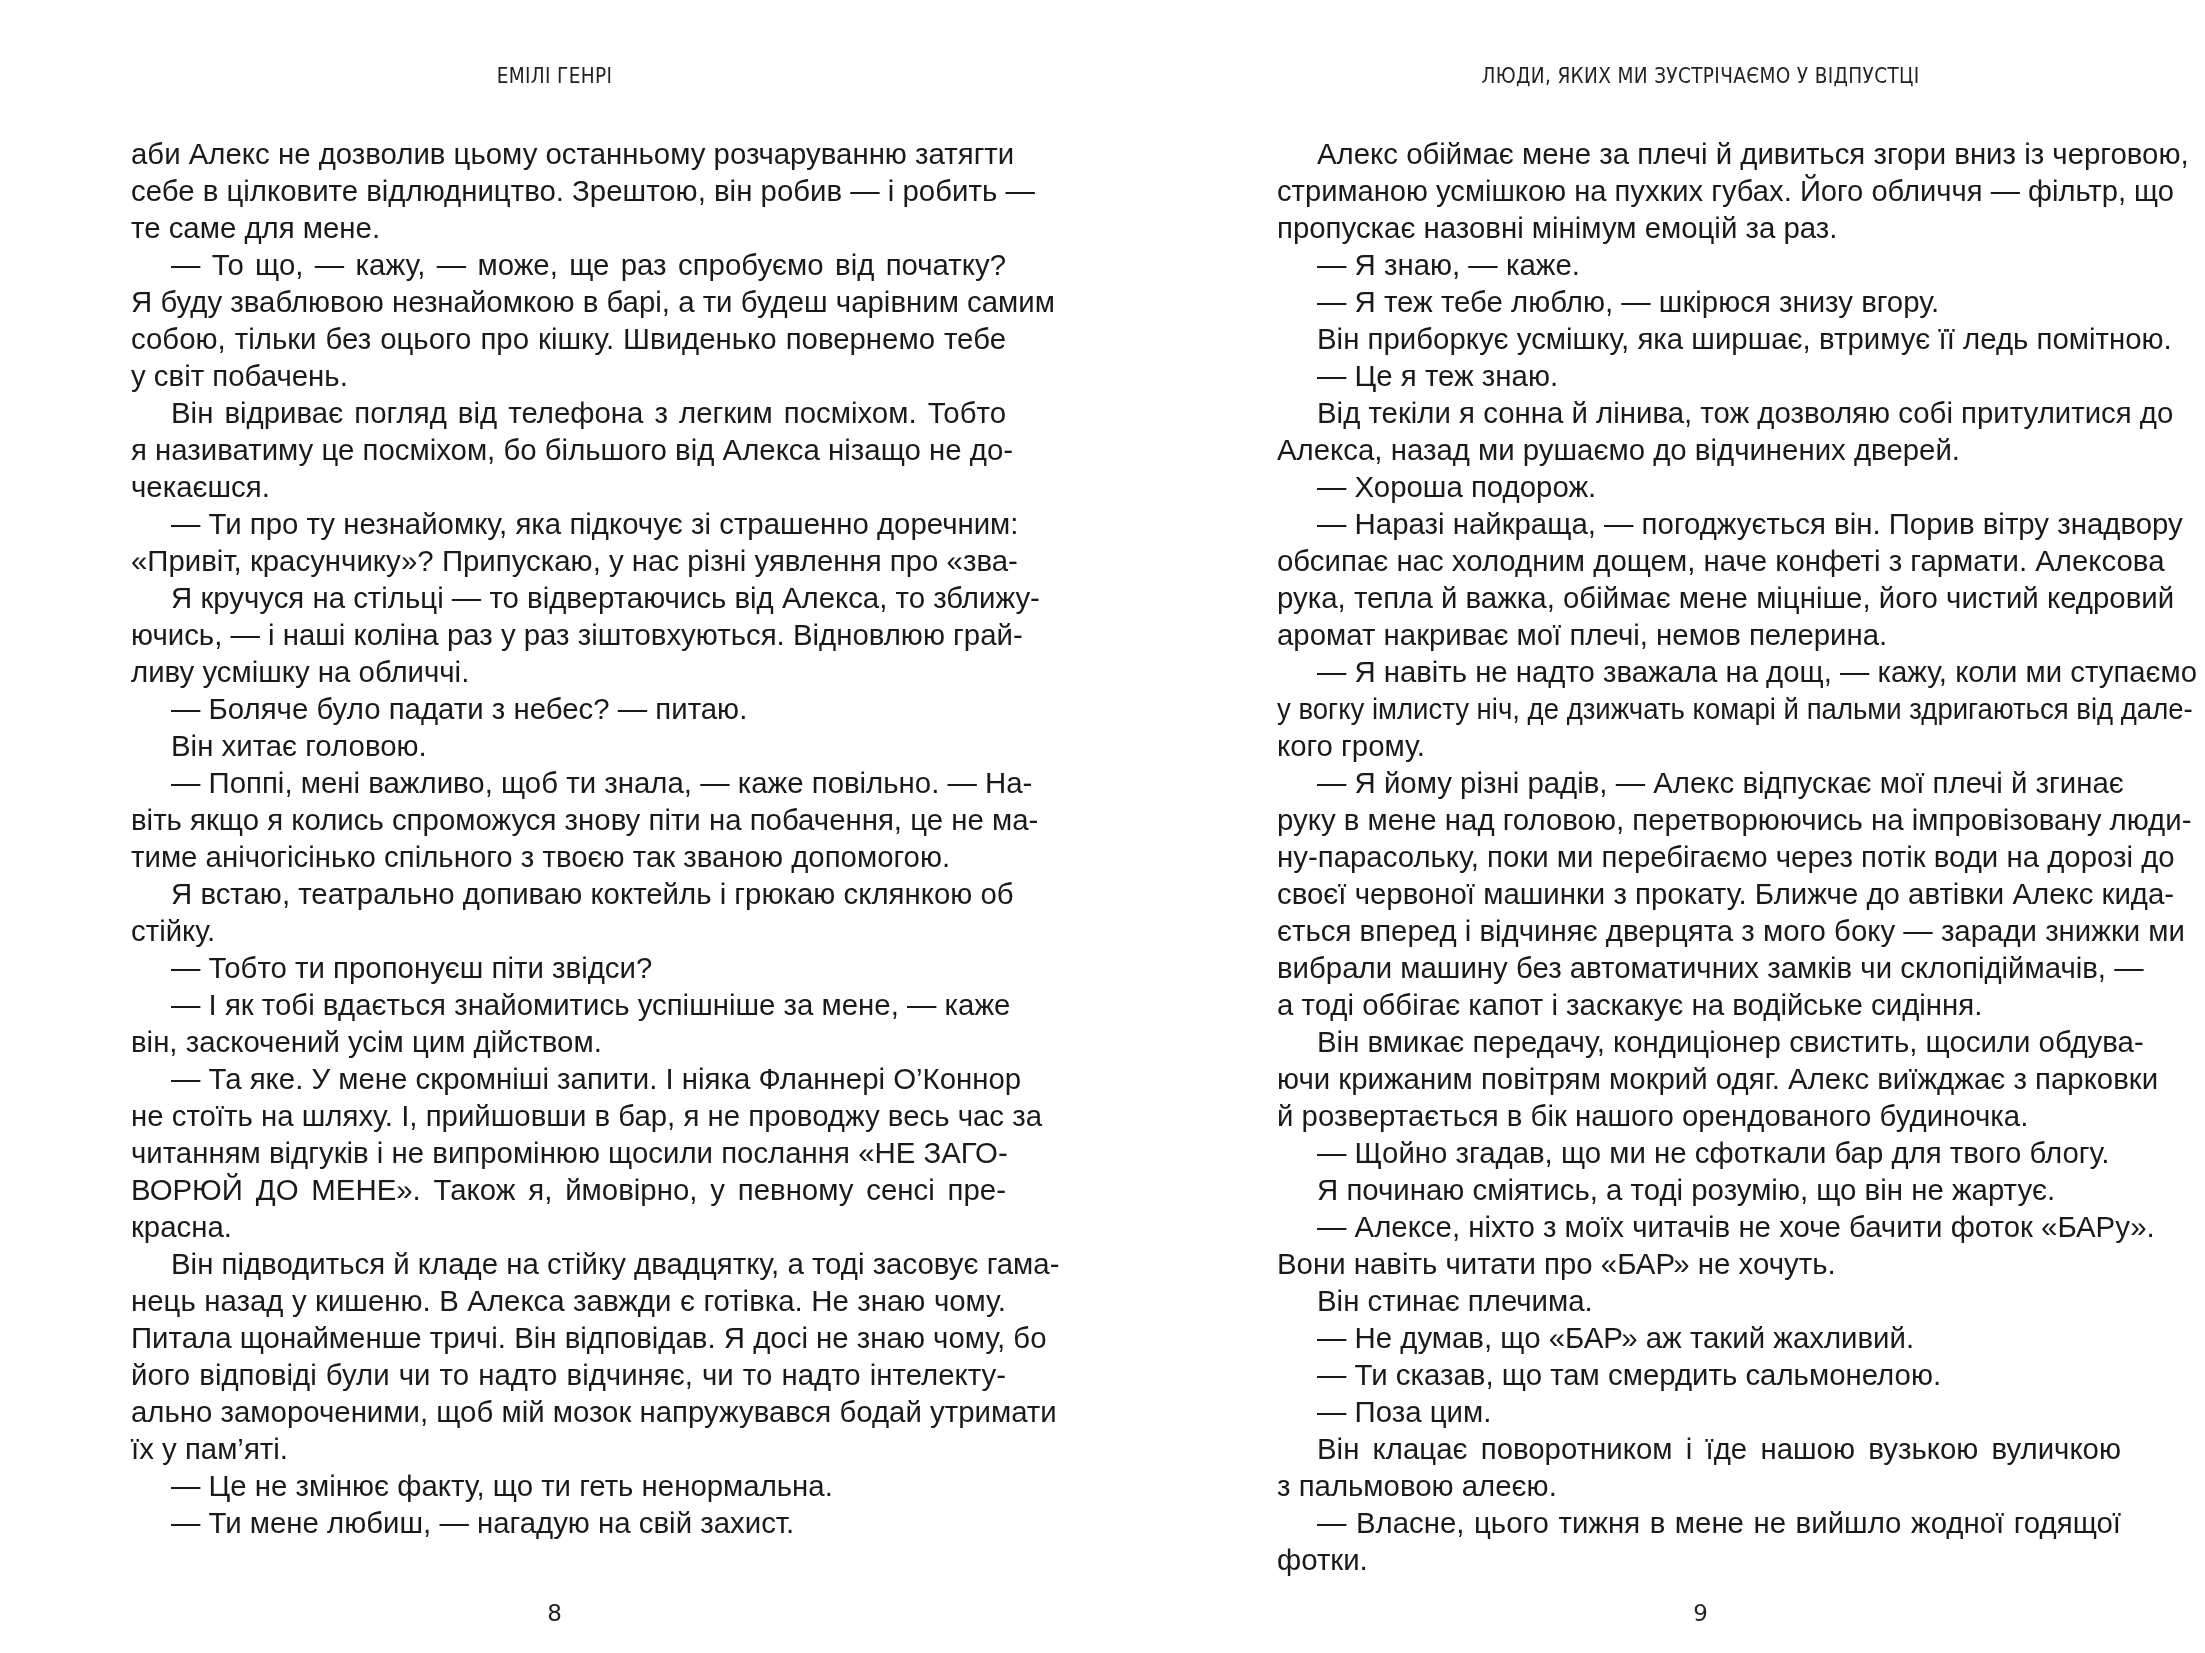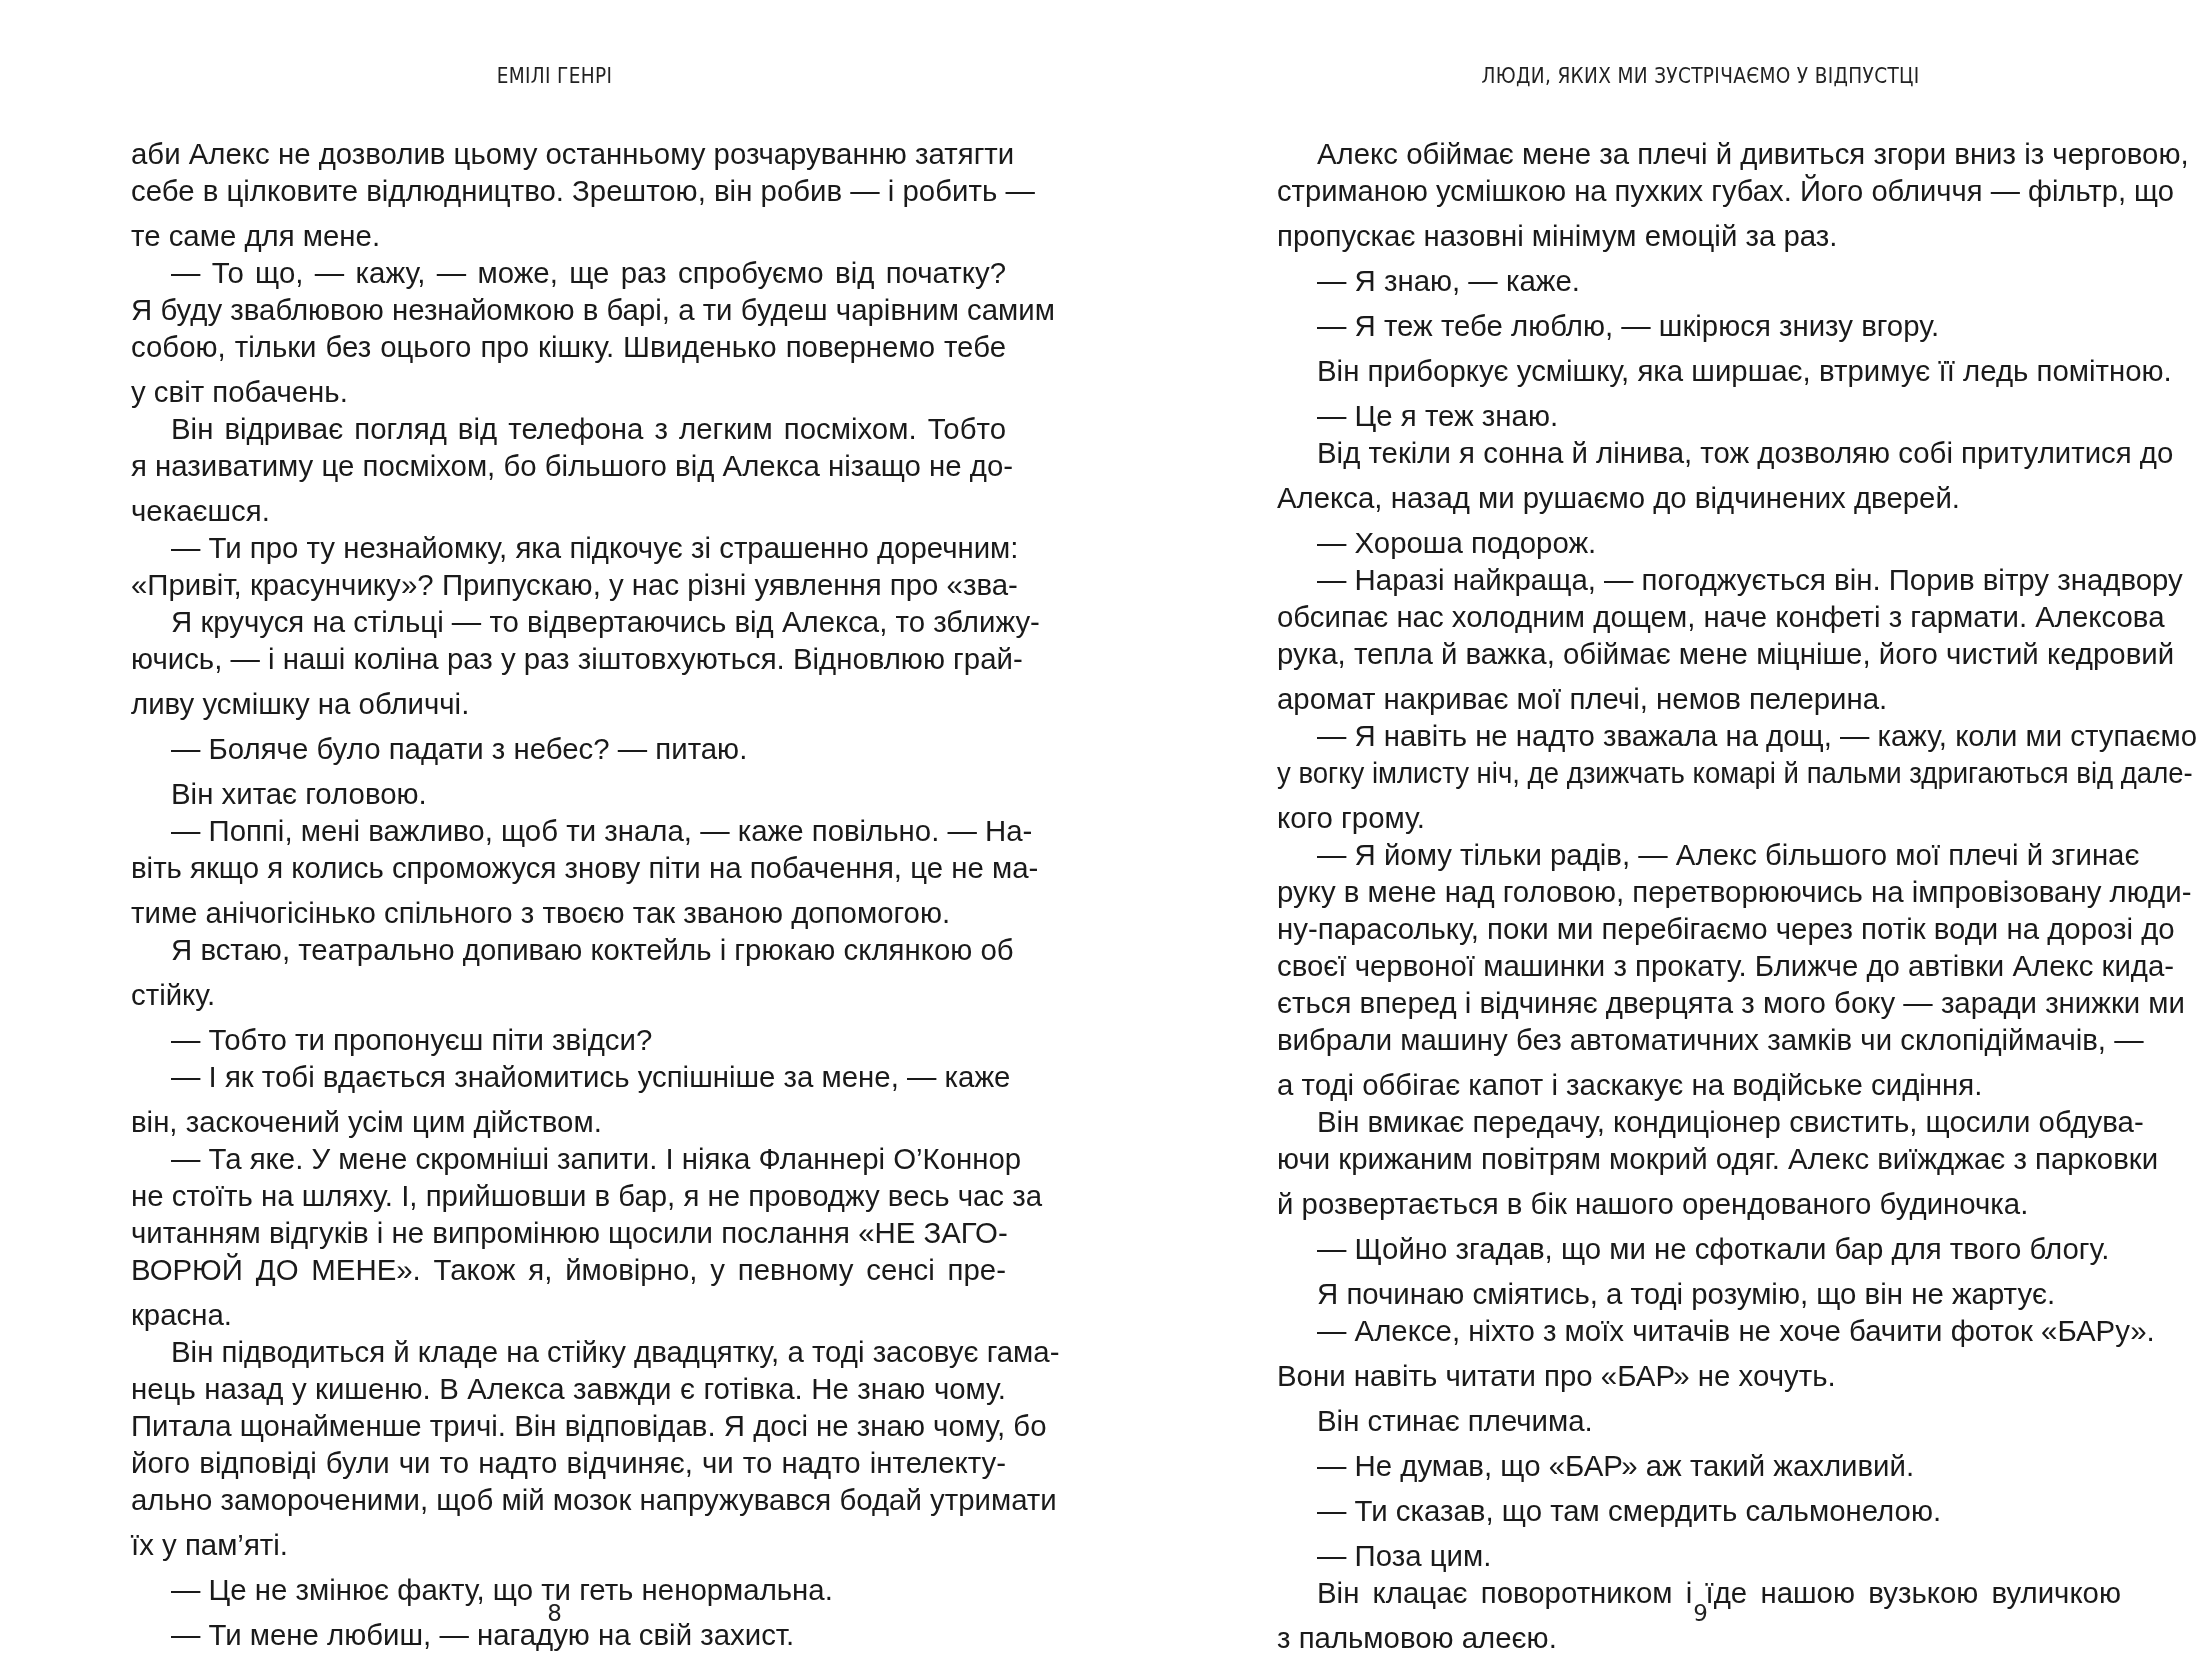--- a/index.html
+++ b/index.html
@@ -27,21 +27,21 @@
   .body-text {
     position: absolute; top: 135px;
     font-family: Liberation Sans, sans-serif;
     font-size: 29.4px; line-height: 37px;
     text-align: justify; color: #1a1a1a;
   }
   .page.left  .body-text { left: 131px; width: 875px; }
   .page.right .body-text { left: 174px; width: 844px; }
 
   .line { display: block; white-space: nowrap; height: 37px; text-align-last: justify; }
-  .line.last { text-align-last: left; margin-top: 8px; }
+  .line.last { text-align-last: left; }
   .line.indent { padding-left: 40px; }
 
   .folio {
     position: absolute; top: 1600px; left: 0; right: 0;
     text-align: center;
     font-family: "DejaVu Sans", sans-serif;
     font-size: 23px; color: #222;
   }
   .page.left  .folio { left: 129px; right: 122px; }
   .page.right .folio { left: 176px; right: 83px; }
@@ -107,21 +107,21 @@
       <span class="line indent">Від текіли я сонна й лінива, тож дозволяю собі притулитися до</span>
       <span class="line last">Алекса, назад ми рушаємо до відчинених дверей.</span>
       <span class="line indent last">— Хороша подорож.</span>
       <span class="line indent" style="transform-origin: left center; transform: scaleX(1); width: 844px;">— Наразі найкраща, — погоджується він. Порив вітру знадвору</span>
       <span class="line">обсипає нас холодним дощем, наче конфеті з гармати. Алексова</span>
       <span class="line">рука, тепла й важка, обіймає мене міцніше, його чистий кедровий</span>
       <span class="line last">аромат накриває мої плечі, немов пелерина.</span>
       <span class="line indent" style="transform-origin: left center; transform: scaleX(0.9977); width: 846px;">— Я навіть не надто зважала на дощ, — кажу, коли ми ступаємо</span>
       <span class="line" style="transform-origin: left center; transform: scaleX(0.9374); width: 900px;">у вогку імлисту ніч, де дзижчать комарі й пальми здригаються від дале-</span>
       <span class="line last">кого грому.</span>
-      <span class="line indent">— Я йому тільки радів, — Алекс більшого мої плечі й згинає</span>
+      <span class="line indent">— Я йому різні радів, — Алекс відпускає мої плечі й згинає</span>
       <span class="line">руку в мене над головою, перетворюючись на імпровізовану люди-</span>
       <span class="line">ну-парасольку, поки ми перебігаємо через потік води на дорозі до</span>
       <span class="line">своєї червоної машинки з прокату. Ближче до автівки Алекс кида-</span>
       <span class="line">ється вперед і відчиняє дверцята з мого боку — заради знижки ми</span>
       <span class="line">вибрали машину без автоматичних замків чи склопідіймачів, —</span>
       <span class="line last">а тоді оббігає капот і заскакує на водійське сидіння.</span>
       <span class="line indent">Він вмикає передачу, кондиціонер свистить, щосили обдува-</span>
       <span class="line">ючи крижаним повітрям мокрий одяг. Алекс виїжджає з парковки</span>
       <span class="line last">й розвертається в бік нашого орендованого будиночка.</span>
       <span class="line indent last">— Щойно згадав, що ми не сфоткали бар для твого блогу.</span>

